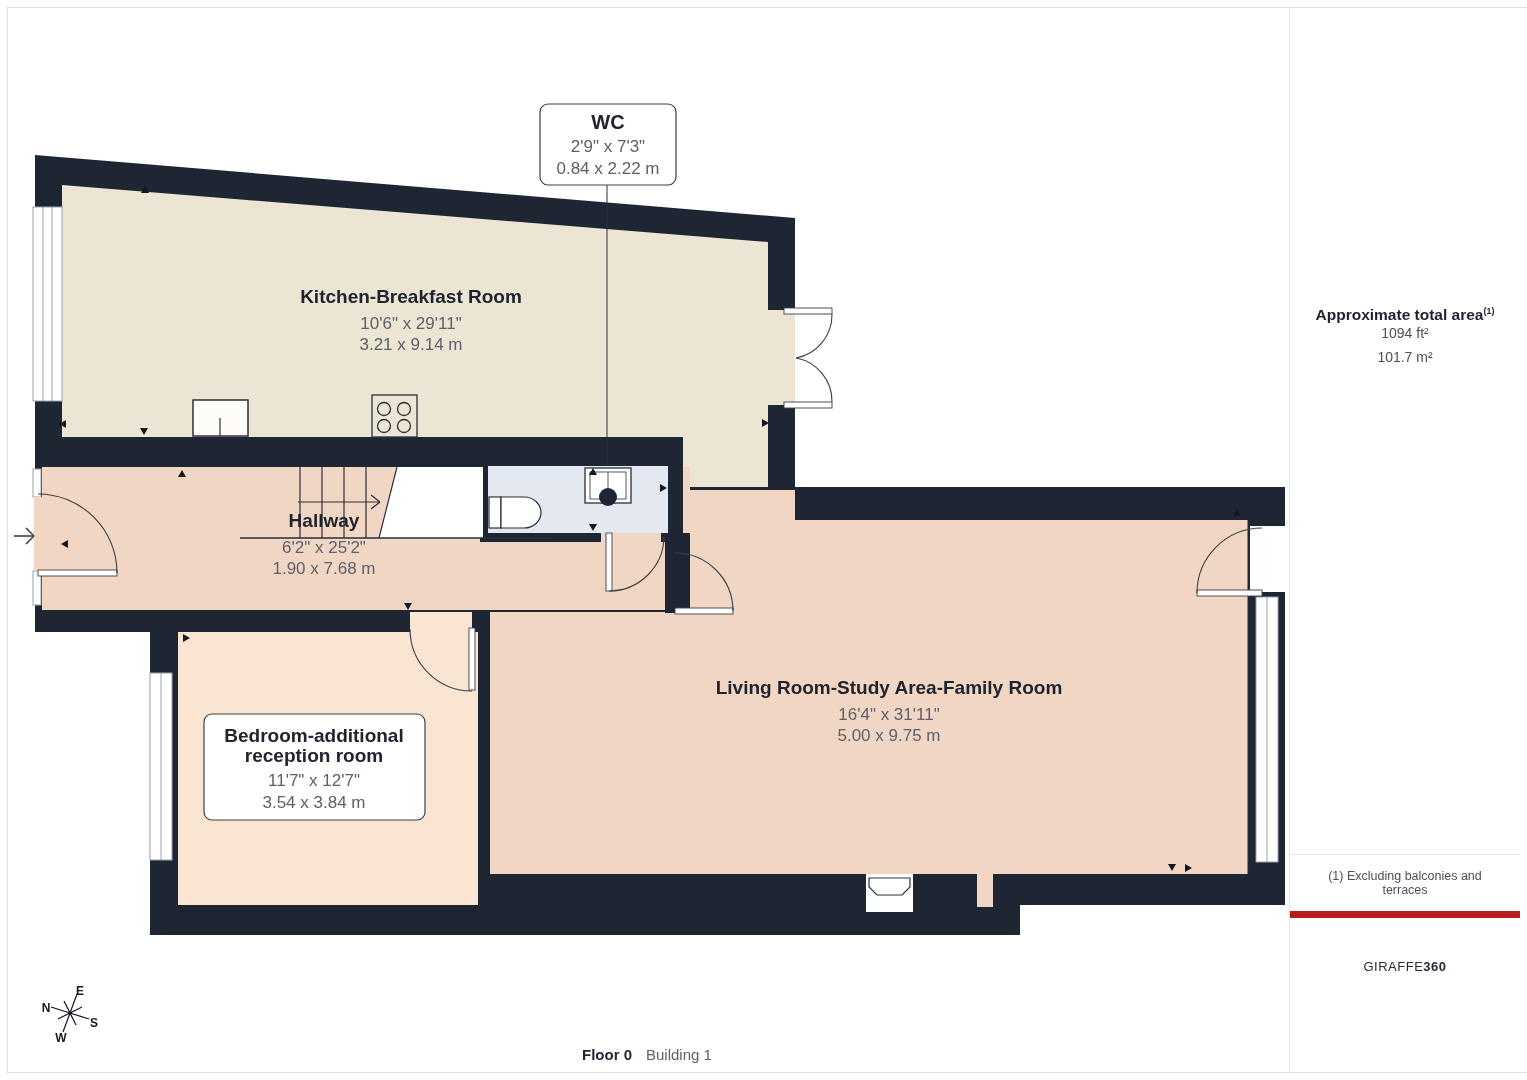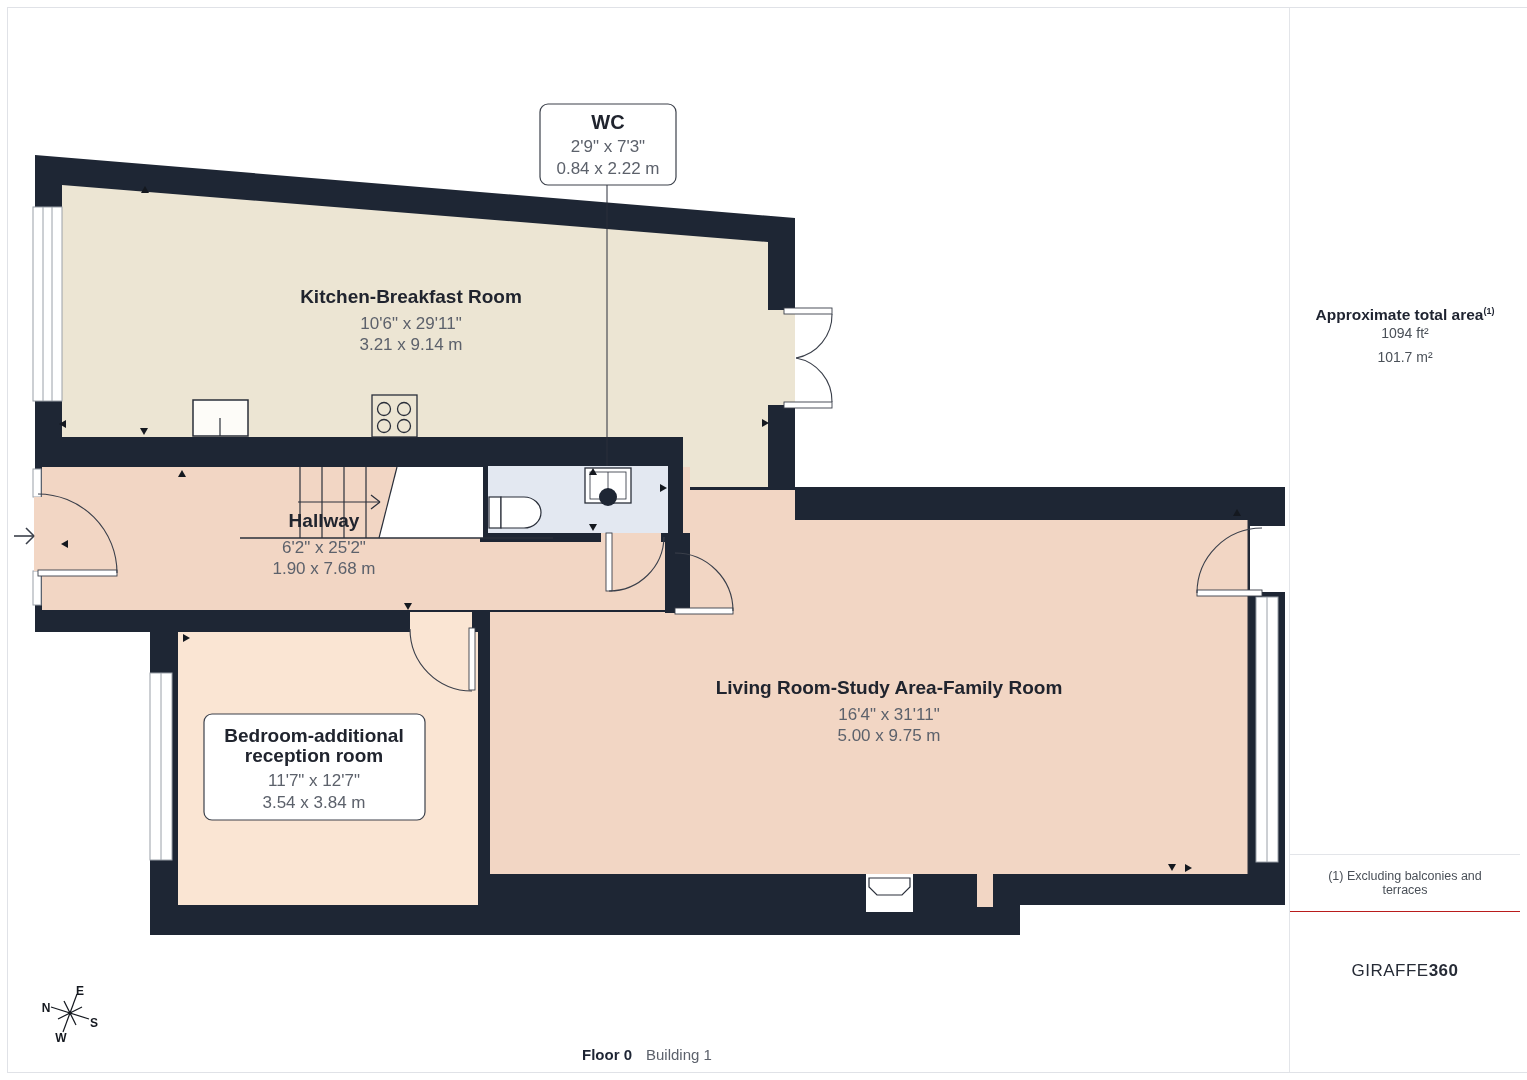--- a/index.html
+++ b/index.html
@@ -10,26 +10,26 @@
 
   
   .sidebar{position:absolute;left:1289px;top:8px;width:230px;height:1064px;
            border-left:1px solid #e3e5e9;display:flex;flex-direction:column;}
   .sb-area{height:846px;display:flex;align-items:center;justify-content:center;text-align:center;}
   .sb-area-inner{transform:translateY(-110px);}
   .sb-title{font-size:15.5px;font-weight:700;color:#1e2330;margin-top:29px;}
   .sb-title sup{font-size:9px;font-weight:700;}
   .sb-val{font-size:14px;color:#4a5058;}
   .sb-val + .sb-val{margin-top:8px;}
-  .sb-footnote{border-top:1px solid #e3e5e9;border-bottom:1px solid #b91c1c;height:56px;
+  .sb-footnote{border-top:1px solid #e3e5e9;border-bottom:7px solid #b91c1c;height:56px;
                display:flex;align-items:center;justify-content:center;text-align:center;
                font-size:12.5px;color:#4a5058;padding:0 14px;}
   .sb-disclaimer{flex:1;padding:26px 22px 0;text-align:center;font-size:12.5px;
                  line-height:1.58;color:#565b64;}
-  .sb-brand{margin-top:20px;font-size:17px;letter-spacing:.5px;color:#262b36;}
+  .sb-brand{margin-top:13px;font-size:13px;letter-spacing:.5px;color:#262b36;}
   .sb-brand .b{font-weight:700;}
 
   
   text{font-family:"Liberation Sans", sans-serif;}
   .room-title{font-size:19px;font-weight:700;fill:#20242e;}
   .room-title-sm{font-size:20px;font-weight:700;fill:#20242e;}
   .room-dim{font-size:17px;fill:#5c616b;}
   .footer-floor{font-size:15px;font-weight:700;fill:#1e2534;}
   .footer-building{font-size:15px;fill:#5c616b;}
   .compass-label{font-size:12px;font-weight:700;fill:#14181f;}

